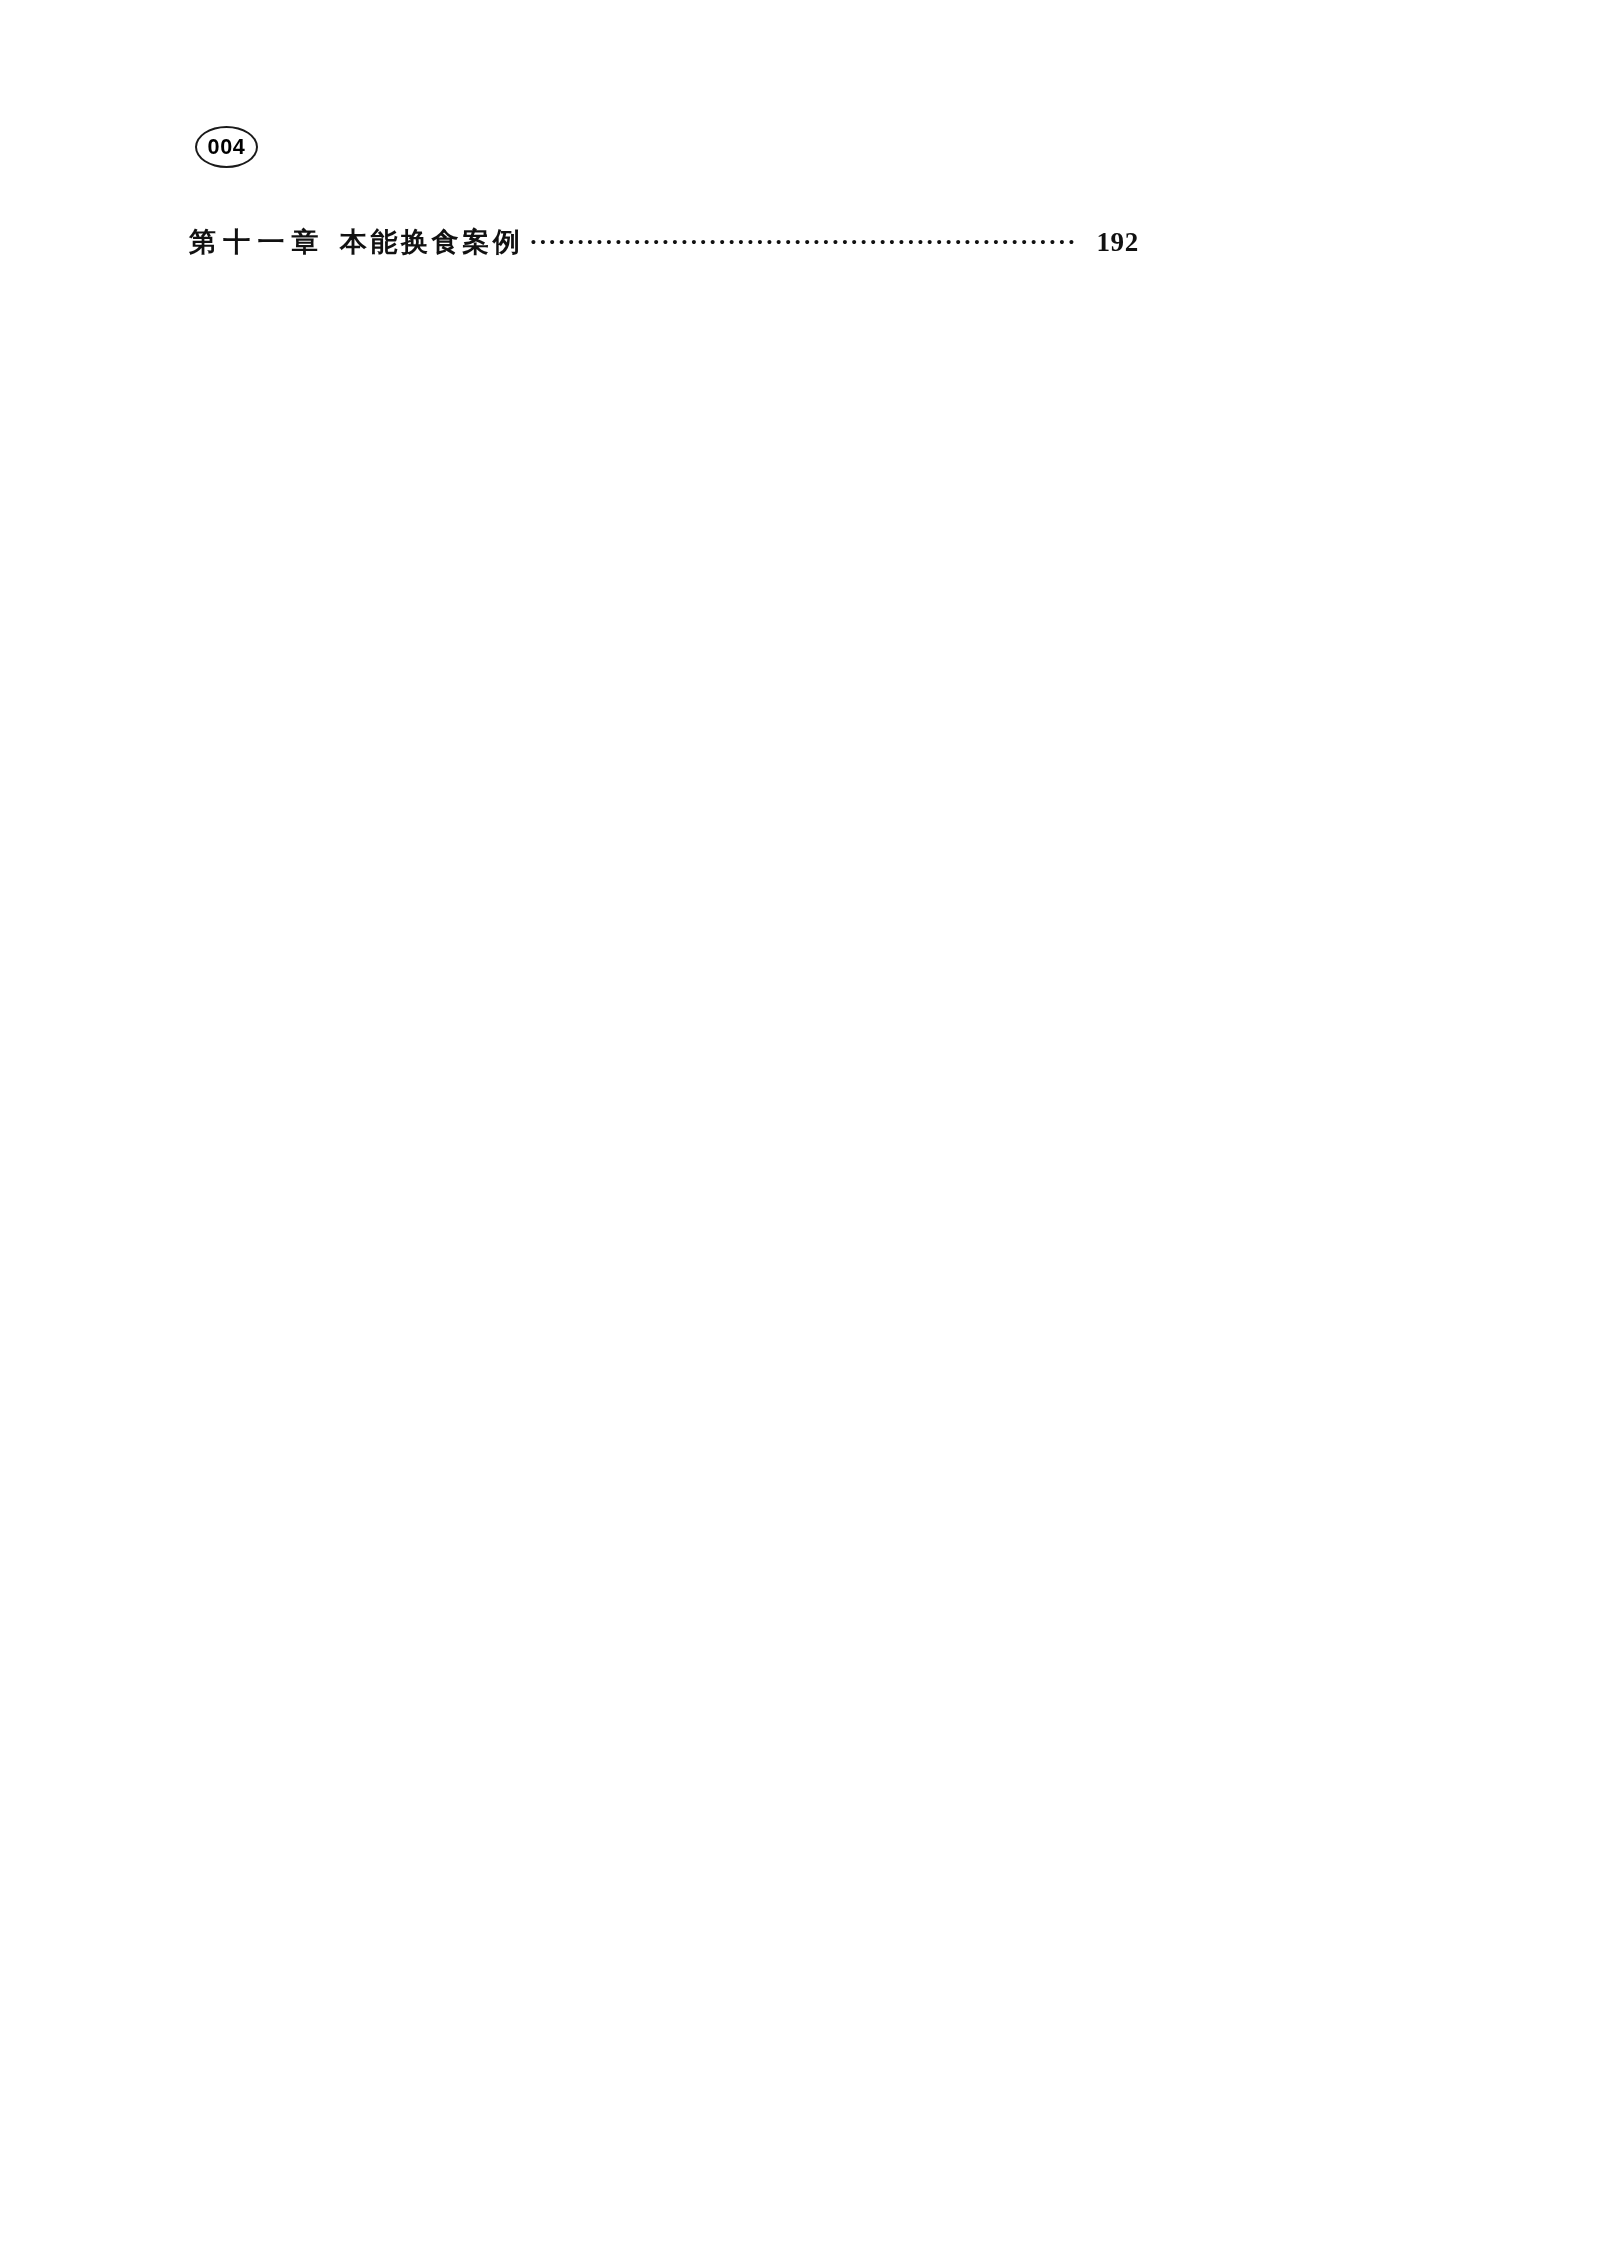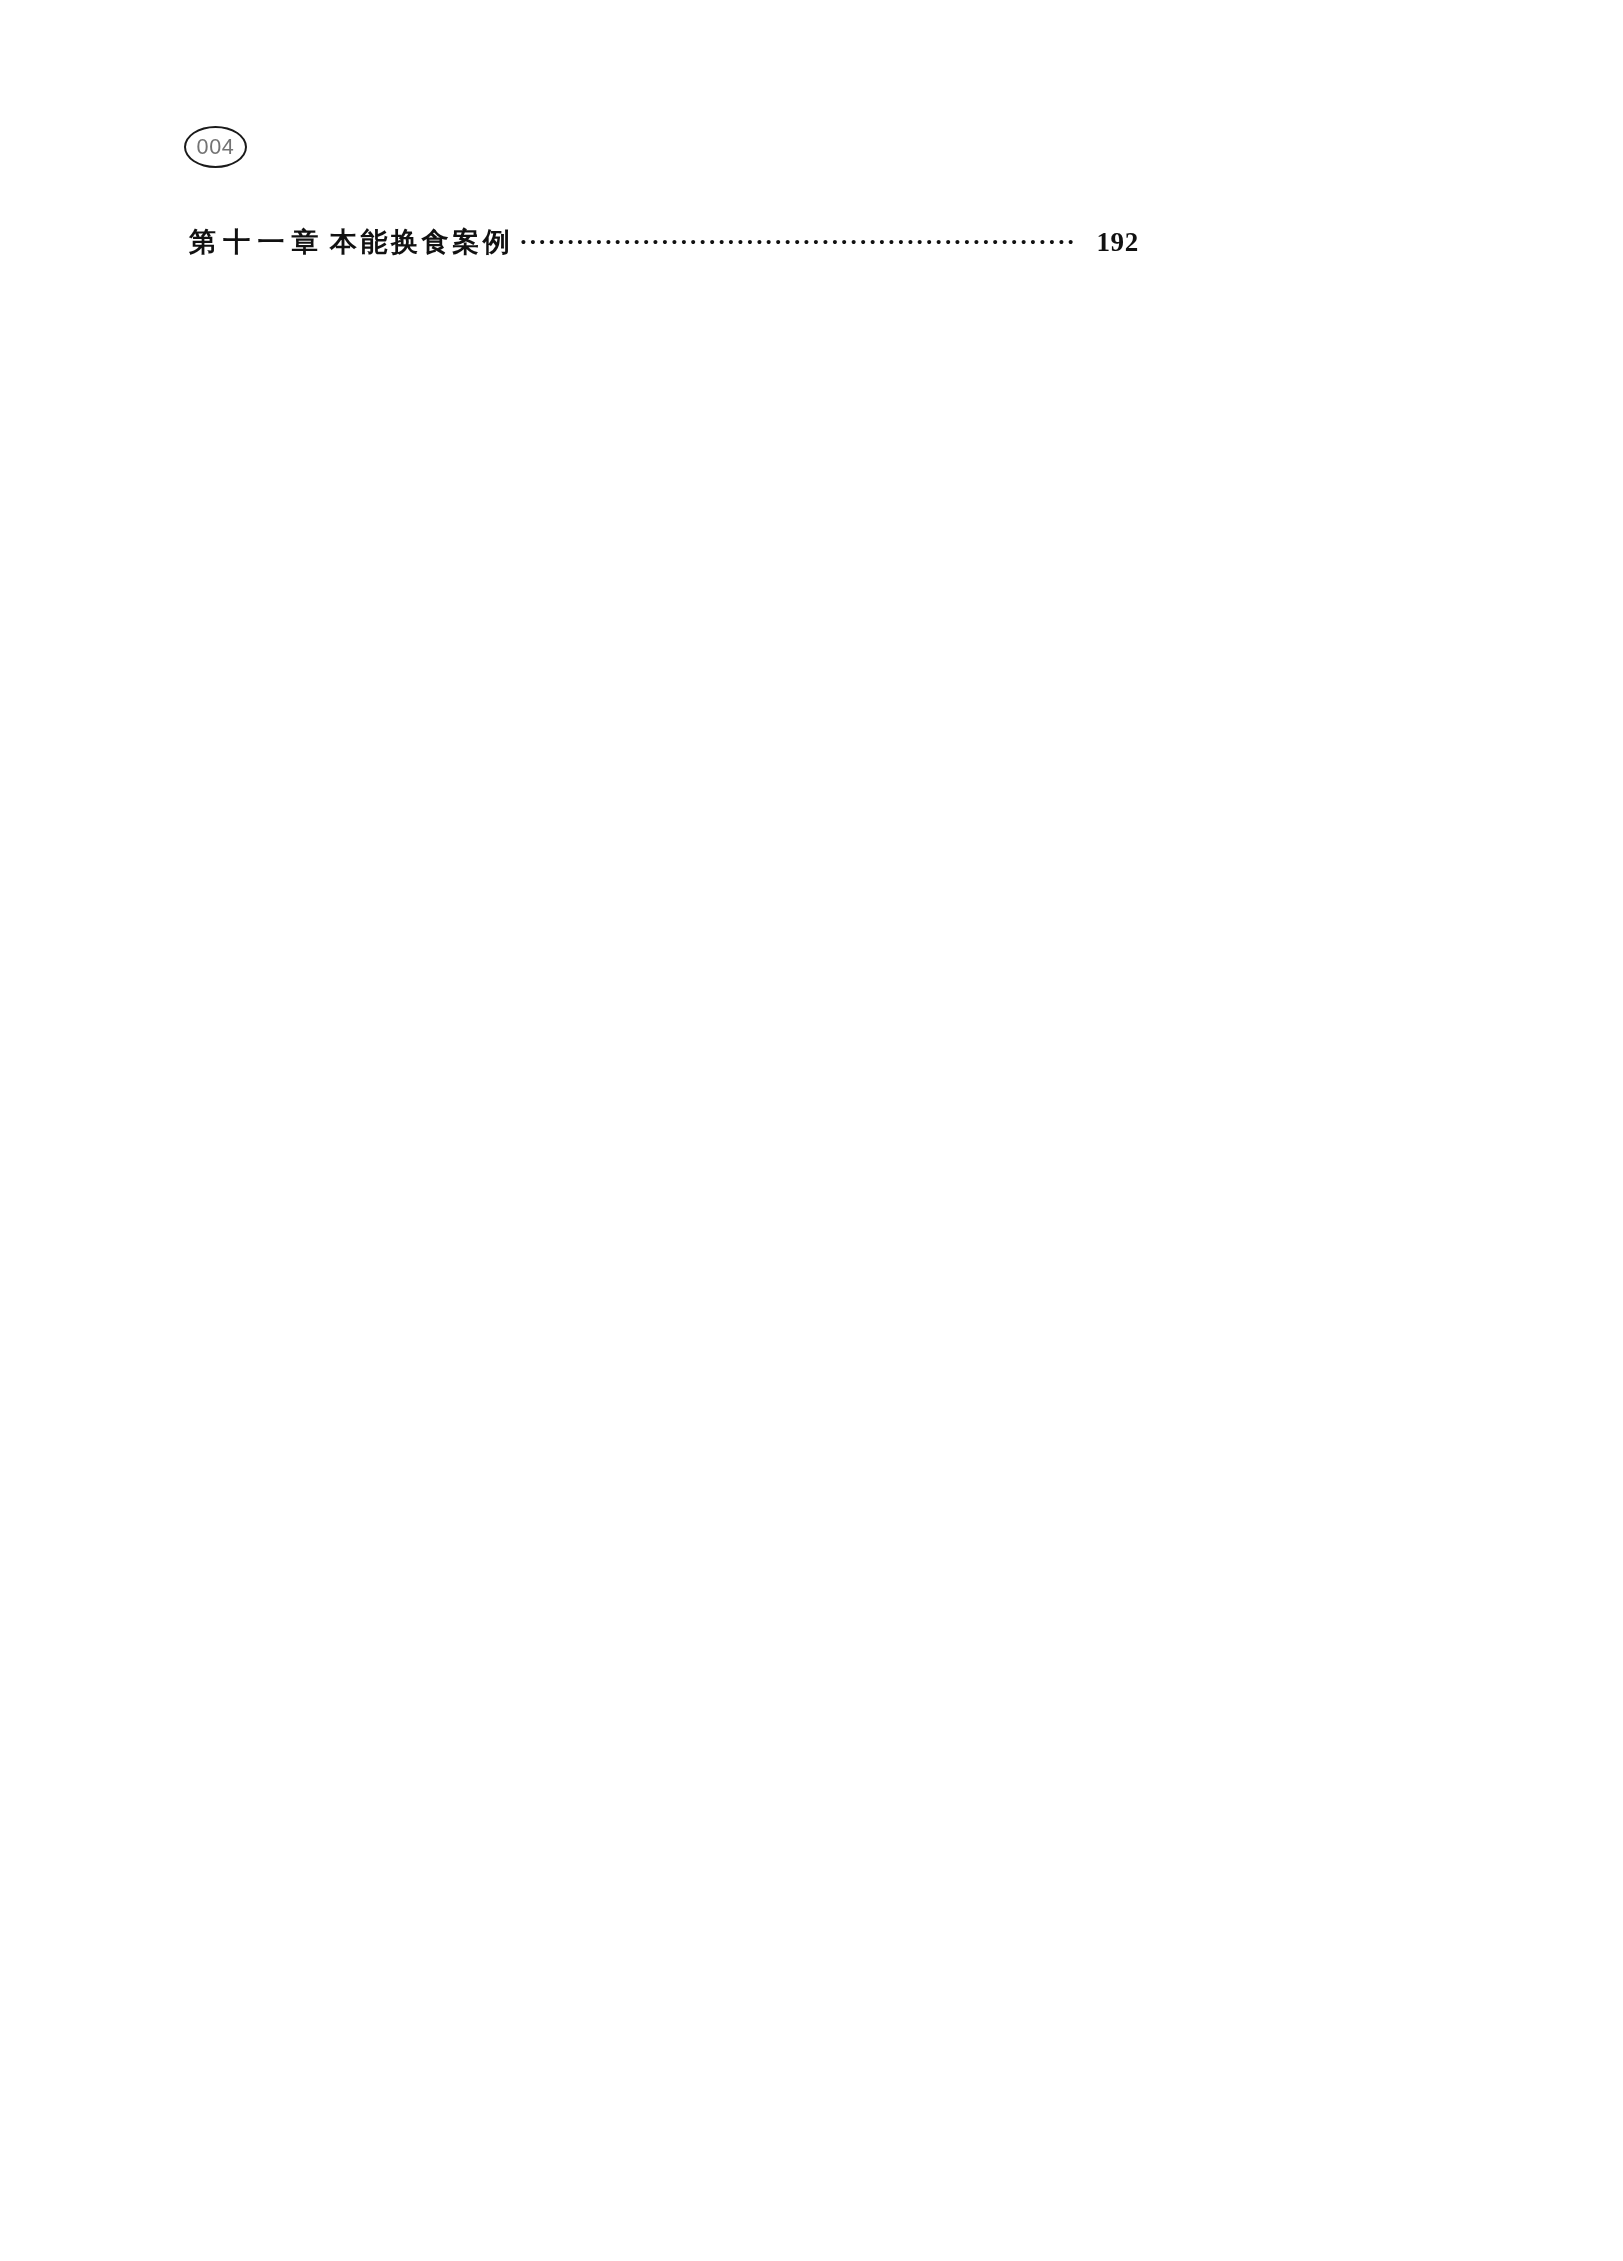--- a/index.html
+++ b/index.html
@@ -16,34 +16,35 @@
     overflow: hidden;
   }
   .page {
     position: absolute;
     left: 0; top: 0;
     width: 1624px;
     height: 2261px;
   }
   .page-number {
     position: absolute;
-    left: 184px;
+    left: 195px;
     top: 126px;
     width: 63px;
     height: 42px;
     border: 2.2px solid #1a1a1a;
     border-radius: 50%;
     font-family: "Liberation Sans", "DejaVu Sans", sans-serif;
     font-size: 21.6px;
     letter-spacing: 0.7px;
-    color: #737373;
+    color: #000000;
     display: flex;
     align-items: center;
     justify-content: center;
     box-sizing: border-box;
+    font-weight: bold;
   }
   .toc {
     position: absolute;
     left: 189px;
     top: 223px;
     width: 950px;
   }
   .row {
     display: flex;
     align-items: baseline;
@@ -76,21 +77,21 @@
     position: static;
   }
   
   .chapter {
     font-weight: bold;
     letter-spacing: 0.7px;
   }
   .chapter .chapter-num {
     display: inline-block;
     letter-spacing: 7.2px;
-    margin-right: 4px;
+    margin-right: 14px;
   }
   .chapter .chapter-title {
     display: inline-block;
     letter-spacing: 3.6px;
   }
 </style>
 </head>
 <body>
 
 <div class="page">

